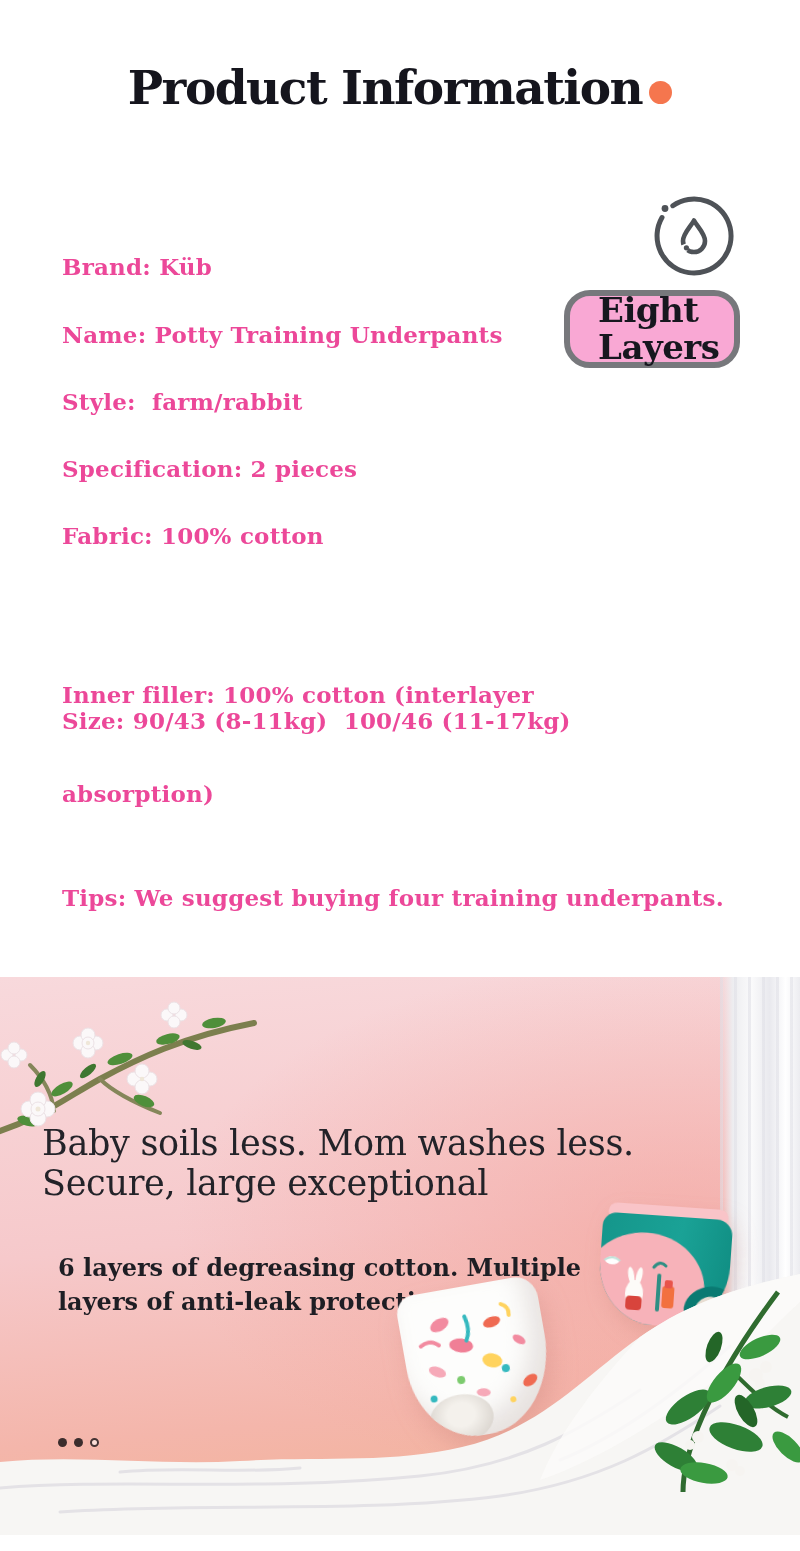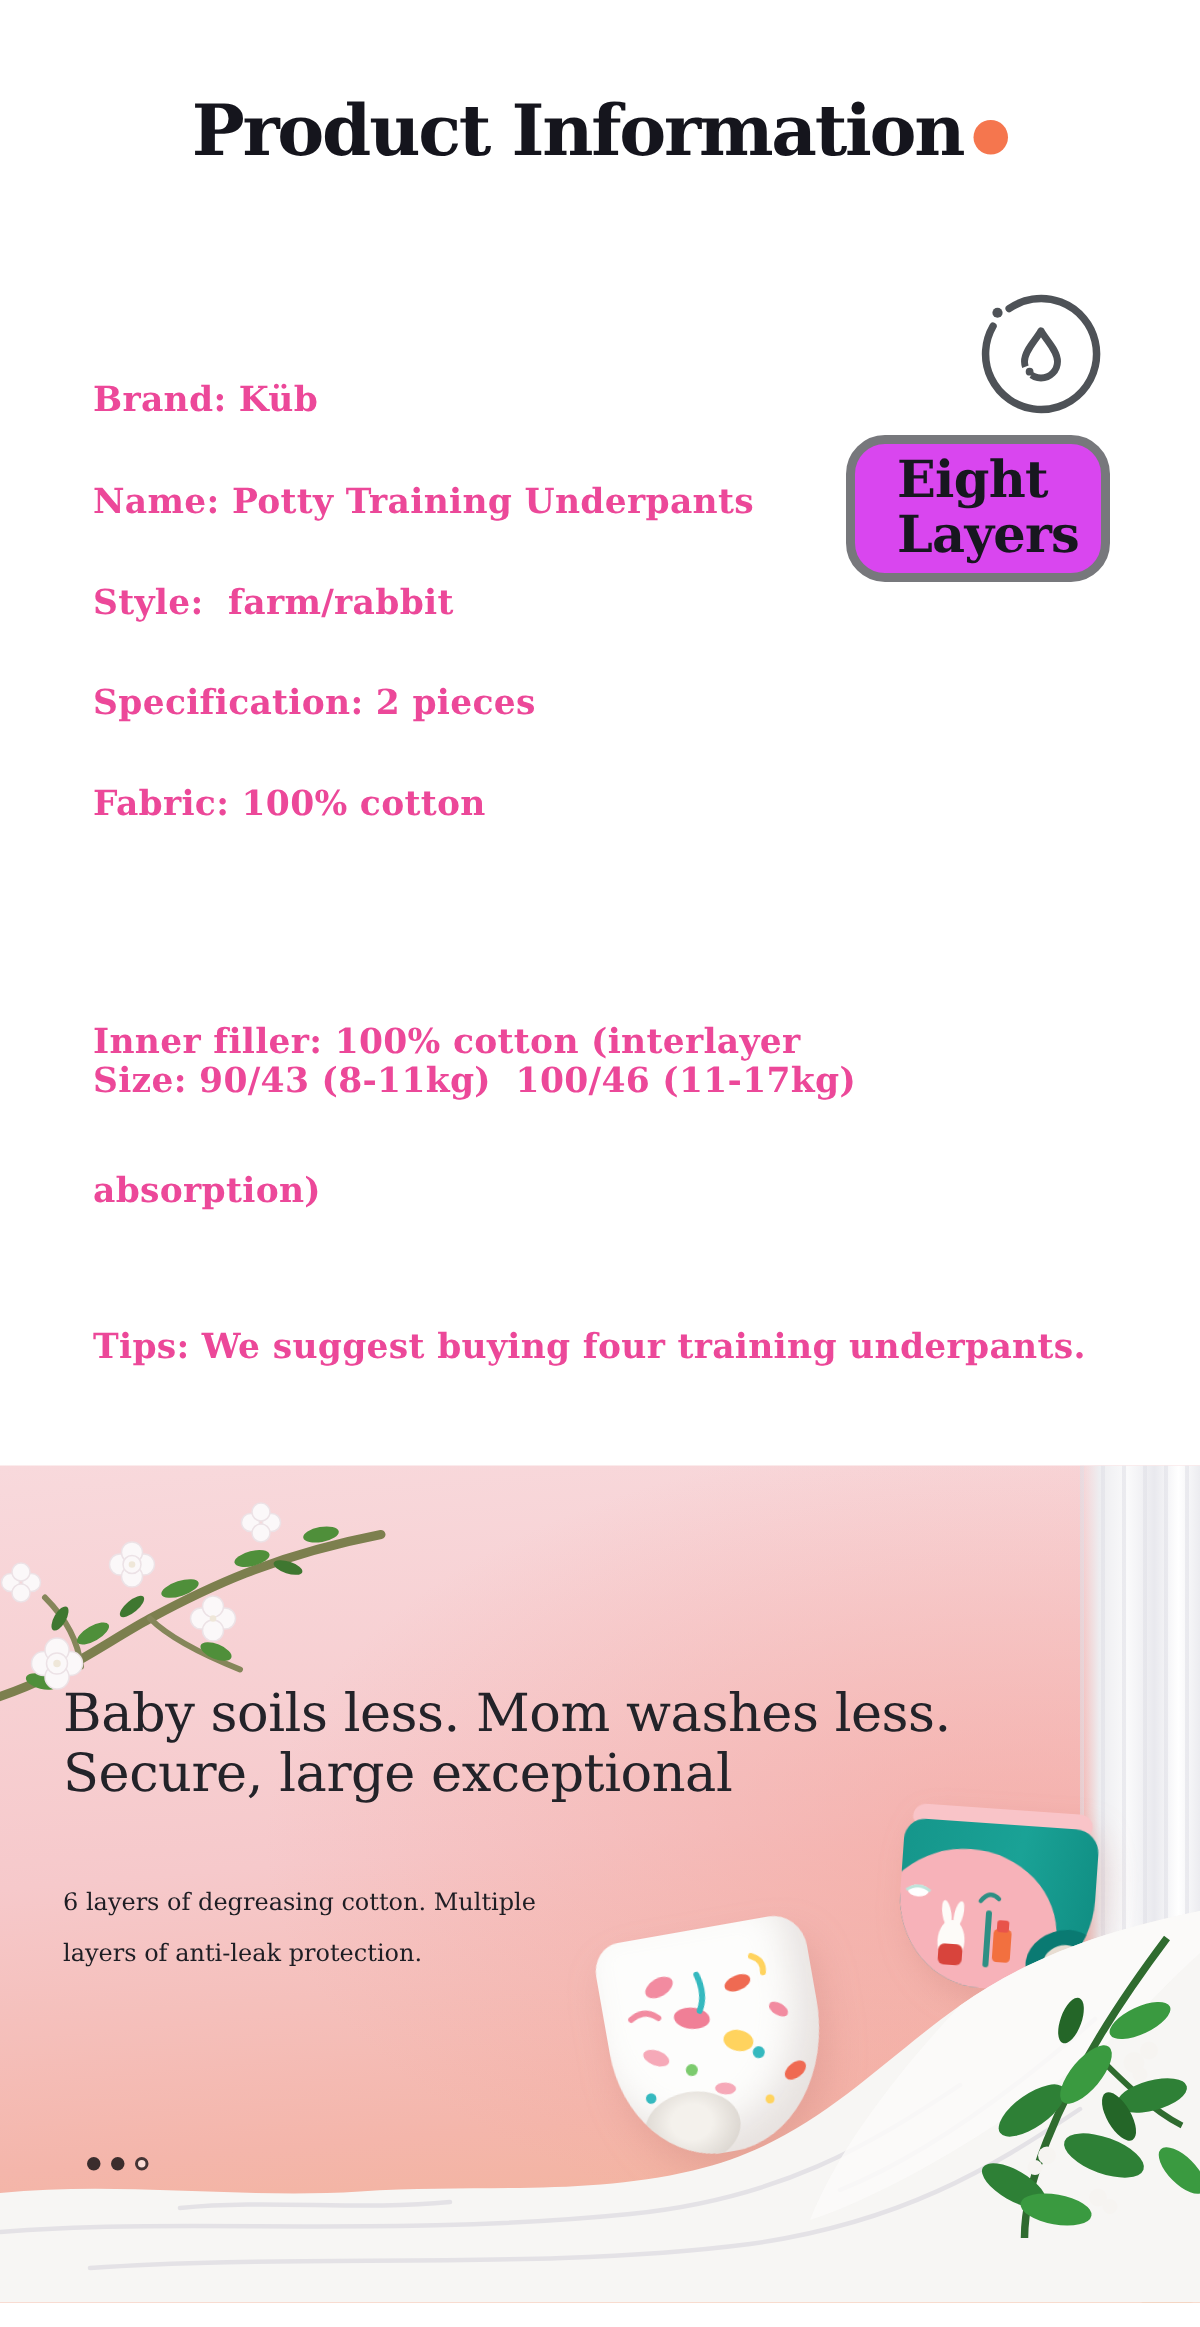--- a/index.html
+++ b/index.html
@@ -19,23 +19,23 @@
   .spec-name{top:318px;}
   .spec-style{top:385px;}
   .spec-specification{top:452px;}
   .spec-fabric{top:519px;}
   .spec-filler{top:612px;}
   .spec-size{top:704px;}
   .spec-tips{top:820px;line-height:31px;}
 
   
   .drop-badge{position:absolute;left:650px;top:192px;width:88px;height:88px;}
-  .layers-badge{position:absolute;left:564px;top:290px;width:176px;height:98px;
+  .layers-badge{position:absolute;left:564px;top:290px;width:176px;height:78px;
                 box-sizing:border-box;border:6px solid #77787c;border-radius:26px;
-                background:#d946ef;display:flex;flex-direction:column;justify-content:center;
+                background:#f9a8d4;display:flex;flex-direction:column;justify-content:center;
                 padding-left:28px;}
   .layers-badge span{display:block;font-size:34px;font-weight:bold;color:#17171f;
                      line-height:37px;letter-spacing:-0.5px;}
 
   
   .banner{position:absolute;left:0;top:977px;width:800px;height:558px;overflow:hidden;
           background:
             radial-gradient(90% 70% at 85% 45%, rgba(243,157,147,0.55), rgba(243,157,147,0) 70%),
             linear-gradient(175deg,#f8d9dc 0%,#f6c9cb 45%,#f4b6ab 75%,#f2b294 96%);}
 
@@ -44,21 +44,21 @@
              repeating-linear-gradient(90deg, rgba(223,223,230,0.55) 0 3px, rgba(255,255,255,0) 3px 14px),
              linear-gradient(90deg, rgba(238,236,240,0) 0%, #ededf0 16%, #fafafb 40%, #e9e9ee 62%, #ffffff 82%, #ececf0 100%);}
 
   .fabric-svg{position:absolute;left:0;top:273px;width:800px;height:285px;}
   .flower-svg{position:absolute;left:-8px;top:16px;width:272px;height:168px;}
   .plant-svg{position:absolute;left:628px;top:310px;width:172px;height:205px;}
 
   .banner-headline{position:absolute;left:42px;top:146px;font-size:35px;font-weight:normal;
                    color:#232329;line-height:40px;letter-spacing:-0.3px;}
   .banner-headline span{display:block;}
-  .banner-subtext{position:absolute;left:42px;top:274px;font-size:16px;font-weight:normal;
+  .banner-subtext{position:absolute;left:58px;top:274px;font-size:24px;font-weight:bold;
                   color:#1e1e24;line-height:34px;}
   .banner-subtext span{display:block;}
 
   .dots{position:absolute;left:58px;top:461px;display:flex;gap:7px;align-items:center;}
   .dot{width:9px;height:9px;border-radius:50%;box-sizing:border-box;}
   .dot.filled{background:#3b2d2d;}
   .dot.outline{border:2.5px solid #443434;background:rgba(255,246,244,0.6);}
 
   
   .teal-pants{position:absolute;left:600px;top:229px;width:130px;height:120px;

